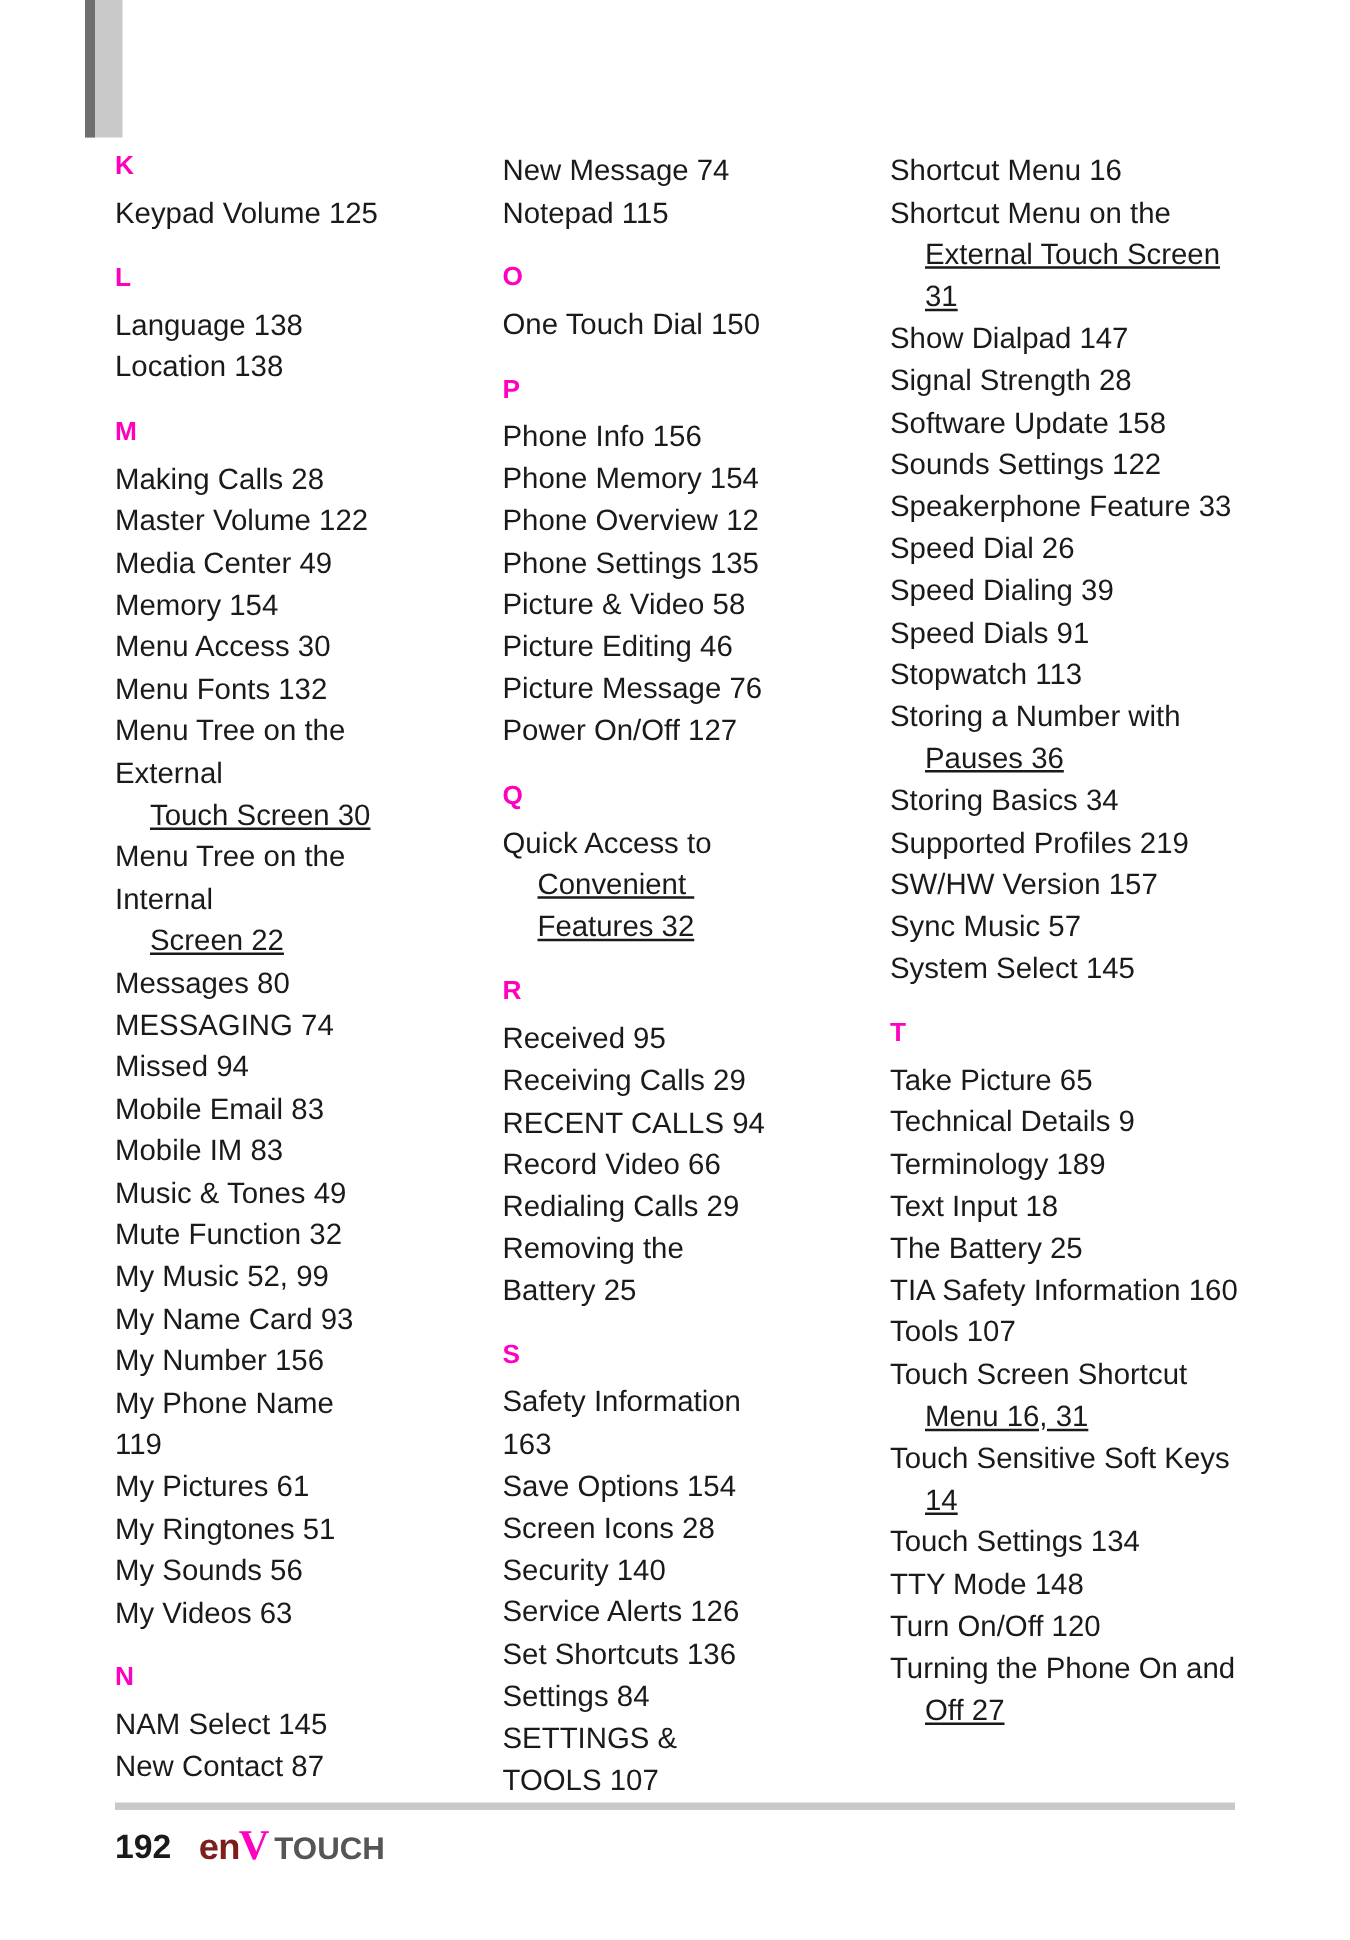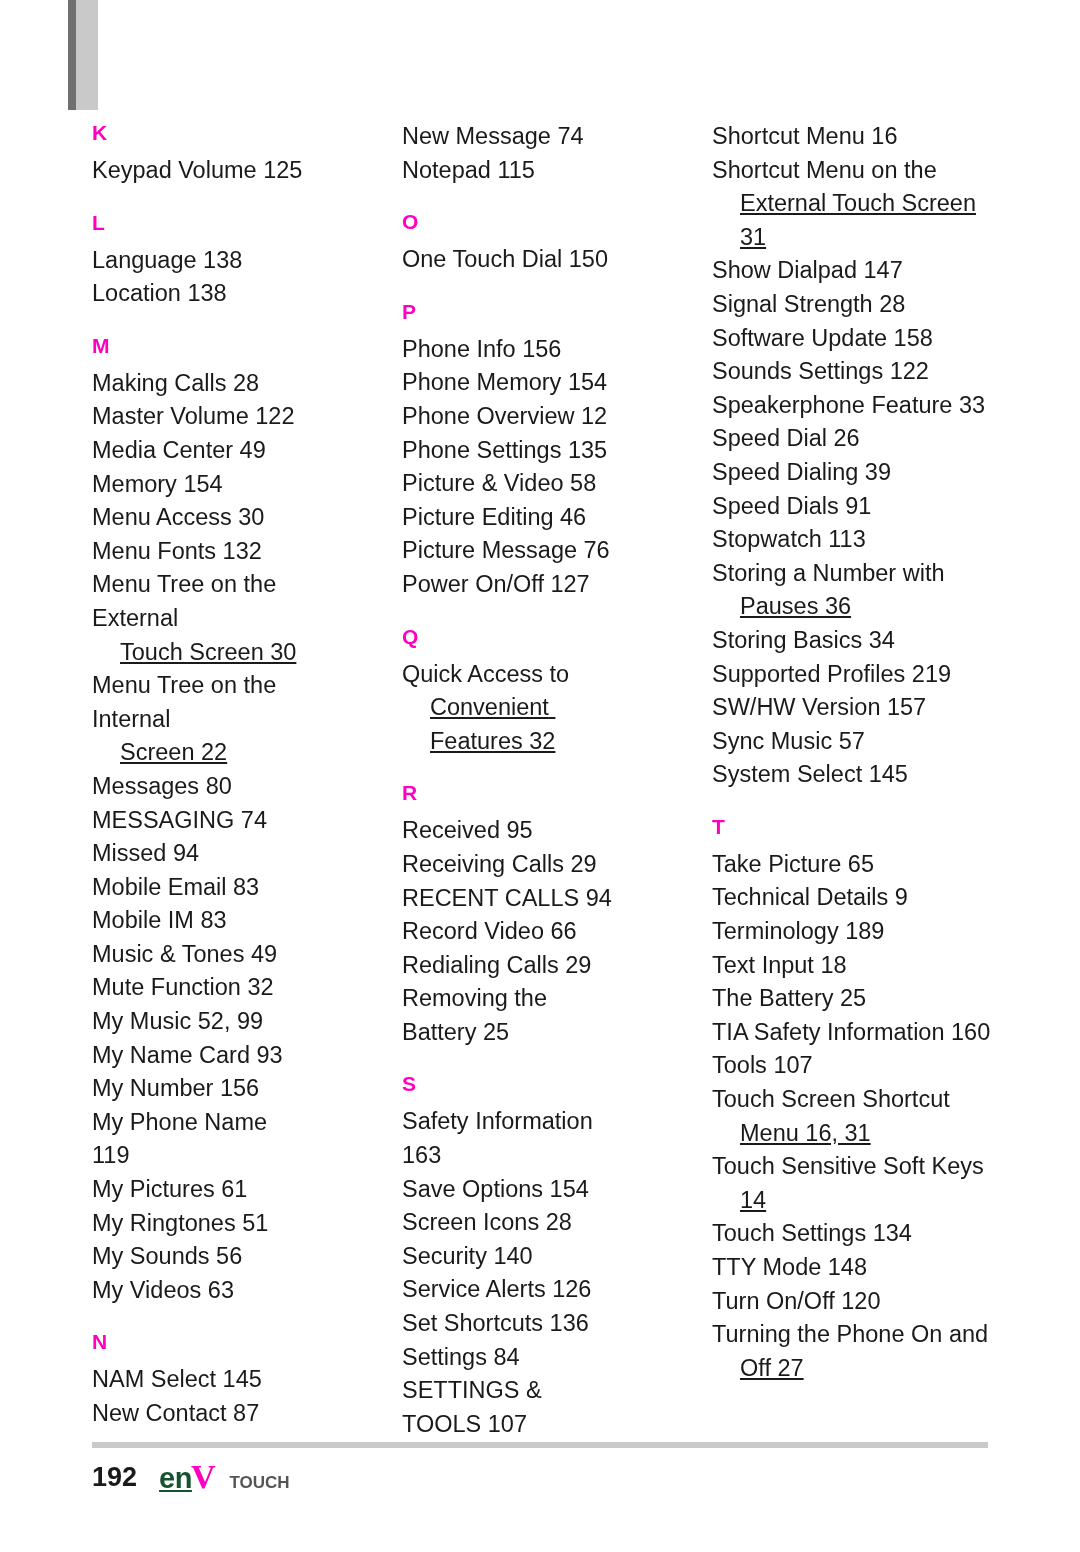--- a/index.html
+++ b/index.html
@@ -96,36 +96,35 @@
     color: #1a1a1a;
     margin-right: 22px;
   }
   .logo {
     display: flex;
     align-items: baseline;
     font-weight: bold;
   }
   .logo .en {
     font-size: 29px;
-    color: #14532d;
+    color: #7f1d1d;
     letter-spacing: -0.5px;
-    text-decoration: underline;
   }
   .logo .v {
     font-size: 34px;
     color: #ff00c0;
     font-family: "Liberation Serif", serif;
     font-style: normal;
     margin-left: -1px;
   }
   .logo .touch {
-    font-size: 17px;
+    font-size: 25px;
     color: #555555;
     letter-spacing: 0px;
-    margin-left: 14px;
+    margin-left: 4px;
   }
 </style>
 </head>
 <body>
 
 <div class="page">
 
   <div class="top-bar-gray"></div>
   <div class="top-bar-dark"></div>
 

